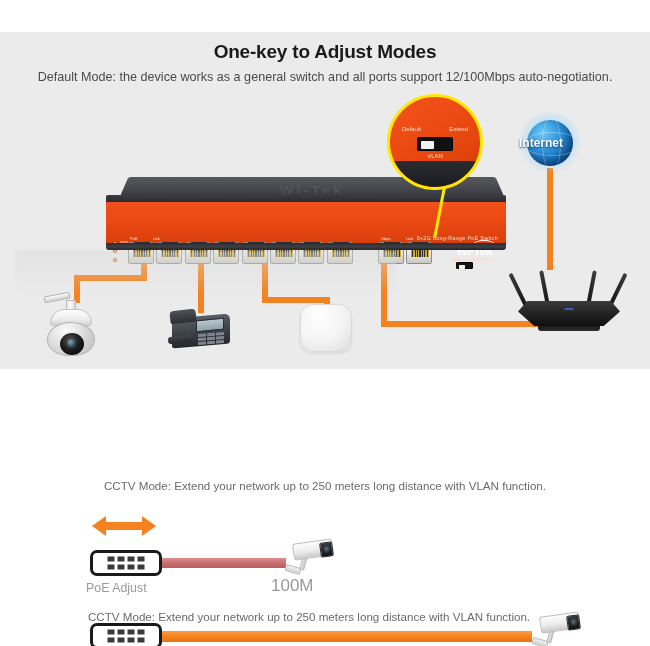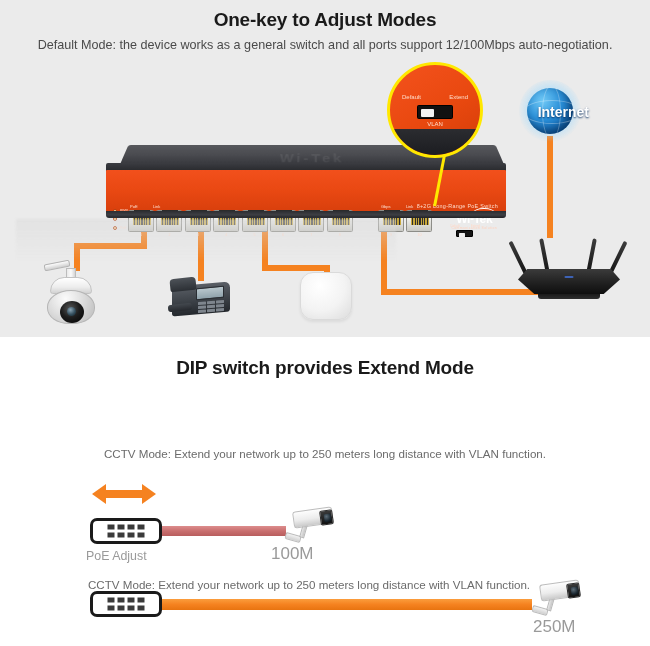--- a/index.html
+++ b/index.html
@@ -2,21 +2,21 @@
 <html><head>
 <meta charset="utf-8">
 <style>
   * { box-sizing: border-box; margin: 0; padding: 0; }
   html, body {
     width: 650px; height: 646px;
     font-family: "Liberation Sans", sans-serif;
     background: #ffffff;
     overflow: hidden;
   }
-  .page { position: relative; width: 650px; height: 540px; }
+  .page { position: relative; width: 650px; height: 540px; margin-top: 32px; }
 
   
   .sec1 {
     position: absolute; left: 0; top: 0;
     width: 650px; height: 337px;
     background: #ebebeb;
   }
   .sec1-title {
     position: absolute; left: 0; top: 9px; width: 650px;
     text-align: center;
@@ -176,22 +176,22 @@
   }
   .globe-ball::before {
     content: ""; position: absolute; left: -4px; top: 12px; width: 56px; height: 22px;
     border: 1px solid rgba(255,255,255,.3); border-radius: 50%;
   }
   .globe-ball::after {
     content: ""; position: absolute; left: 15px; top: -3px; width: 17px; height: 52px;
     border: 1px solid rgba(255,255,255,.28); border-radius: 50%;
   }
   .globe-txt {
-    position: absolute; left: 8px; top: 24px; width: 62px; text-align: right;
-    font-size: 14px; font-weight: bold; color: #ffffff;
+    position: absolute; left: 0; top: 24px; width: 62px; text-align: left;
+    font-size: 12px; font-weight: bold; color: #ffffff;
     text-shadow: 0 1px 2px rgba(0,40,90,.9);
   }
 
   
   .cbl { position: absolute; background: #f58220; }
 
   
   .cam-ptz { position: absolute; left: 44px; top: 258px; width: 56px; height: 66px; }
   .ptz-arm {
     position: absolute; left: 0; top: 4px; width: 26px; height: 7px;
@@ -566,21 +566,20 @@
       <div class="rt-ant rt-a3"></div>
       <div class="rt-ant rt-a4"></div>
       <div class="rt-foot"></div>
       <div class="rt-body"></div>
       <div class="rt-led"></div>
     </div>
 
   </div>
 
   <div class="sec2">
-    <div class="sec2-title">DIP switch provides Extend Mode</div>
     <div class="sec2-note">CCTV Mode: Extend your  network up to 250 meters long distance with VLAN function.</div>
   </div>
 
   <div class="arrow2">
     <div class="arrow2-l"></div>
     <div class="arrow2-bar"></div>
     <div class="arrow2-r"></div>
   </div>
 
   <div class="cable-red"></div>

